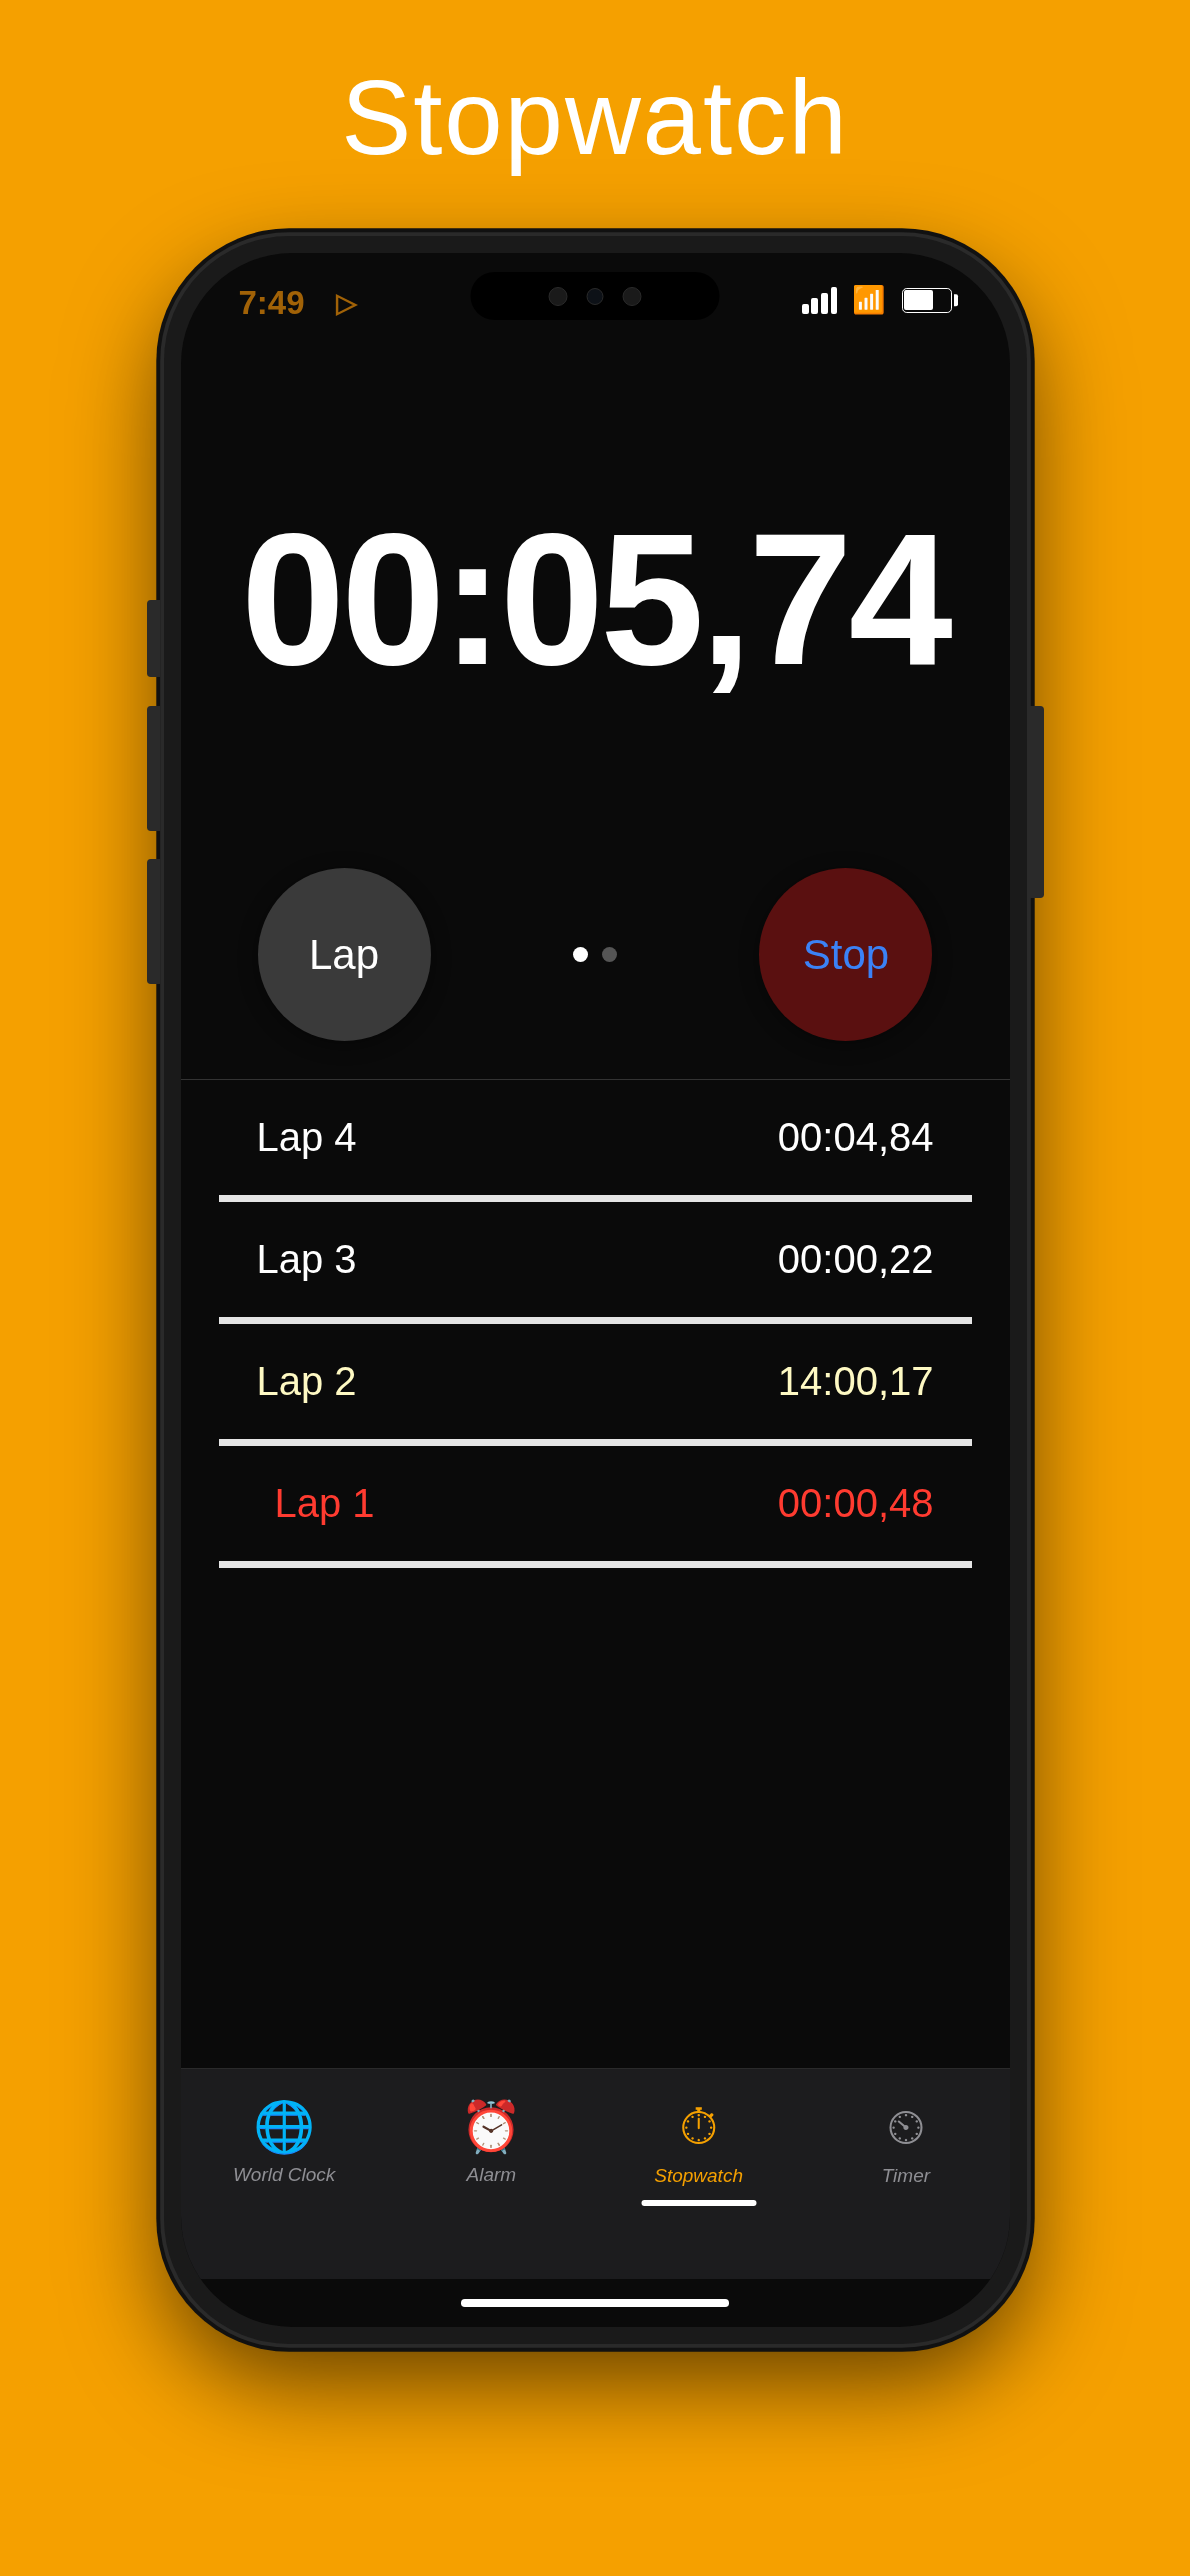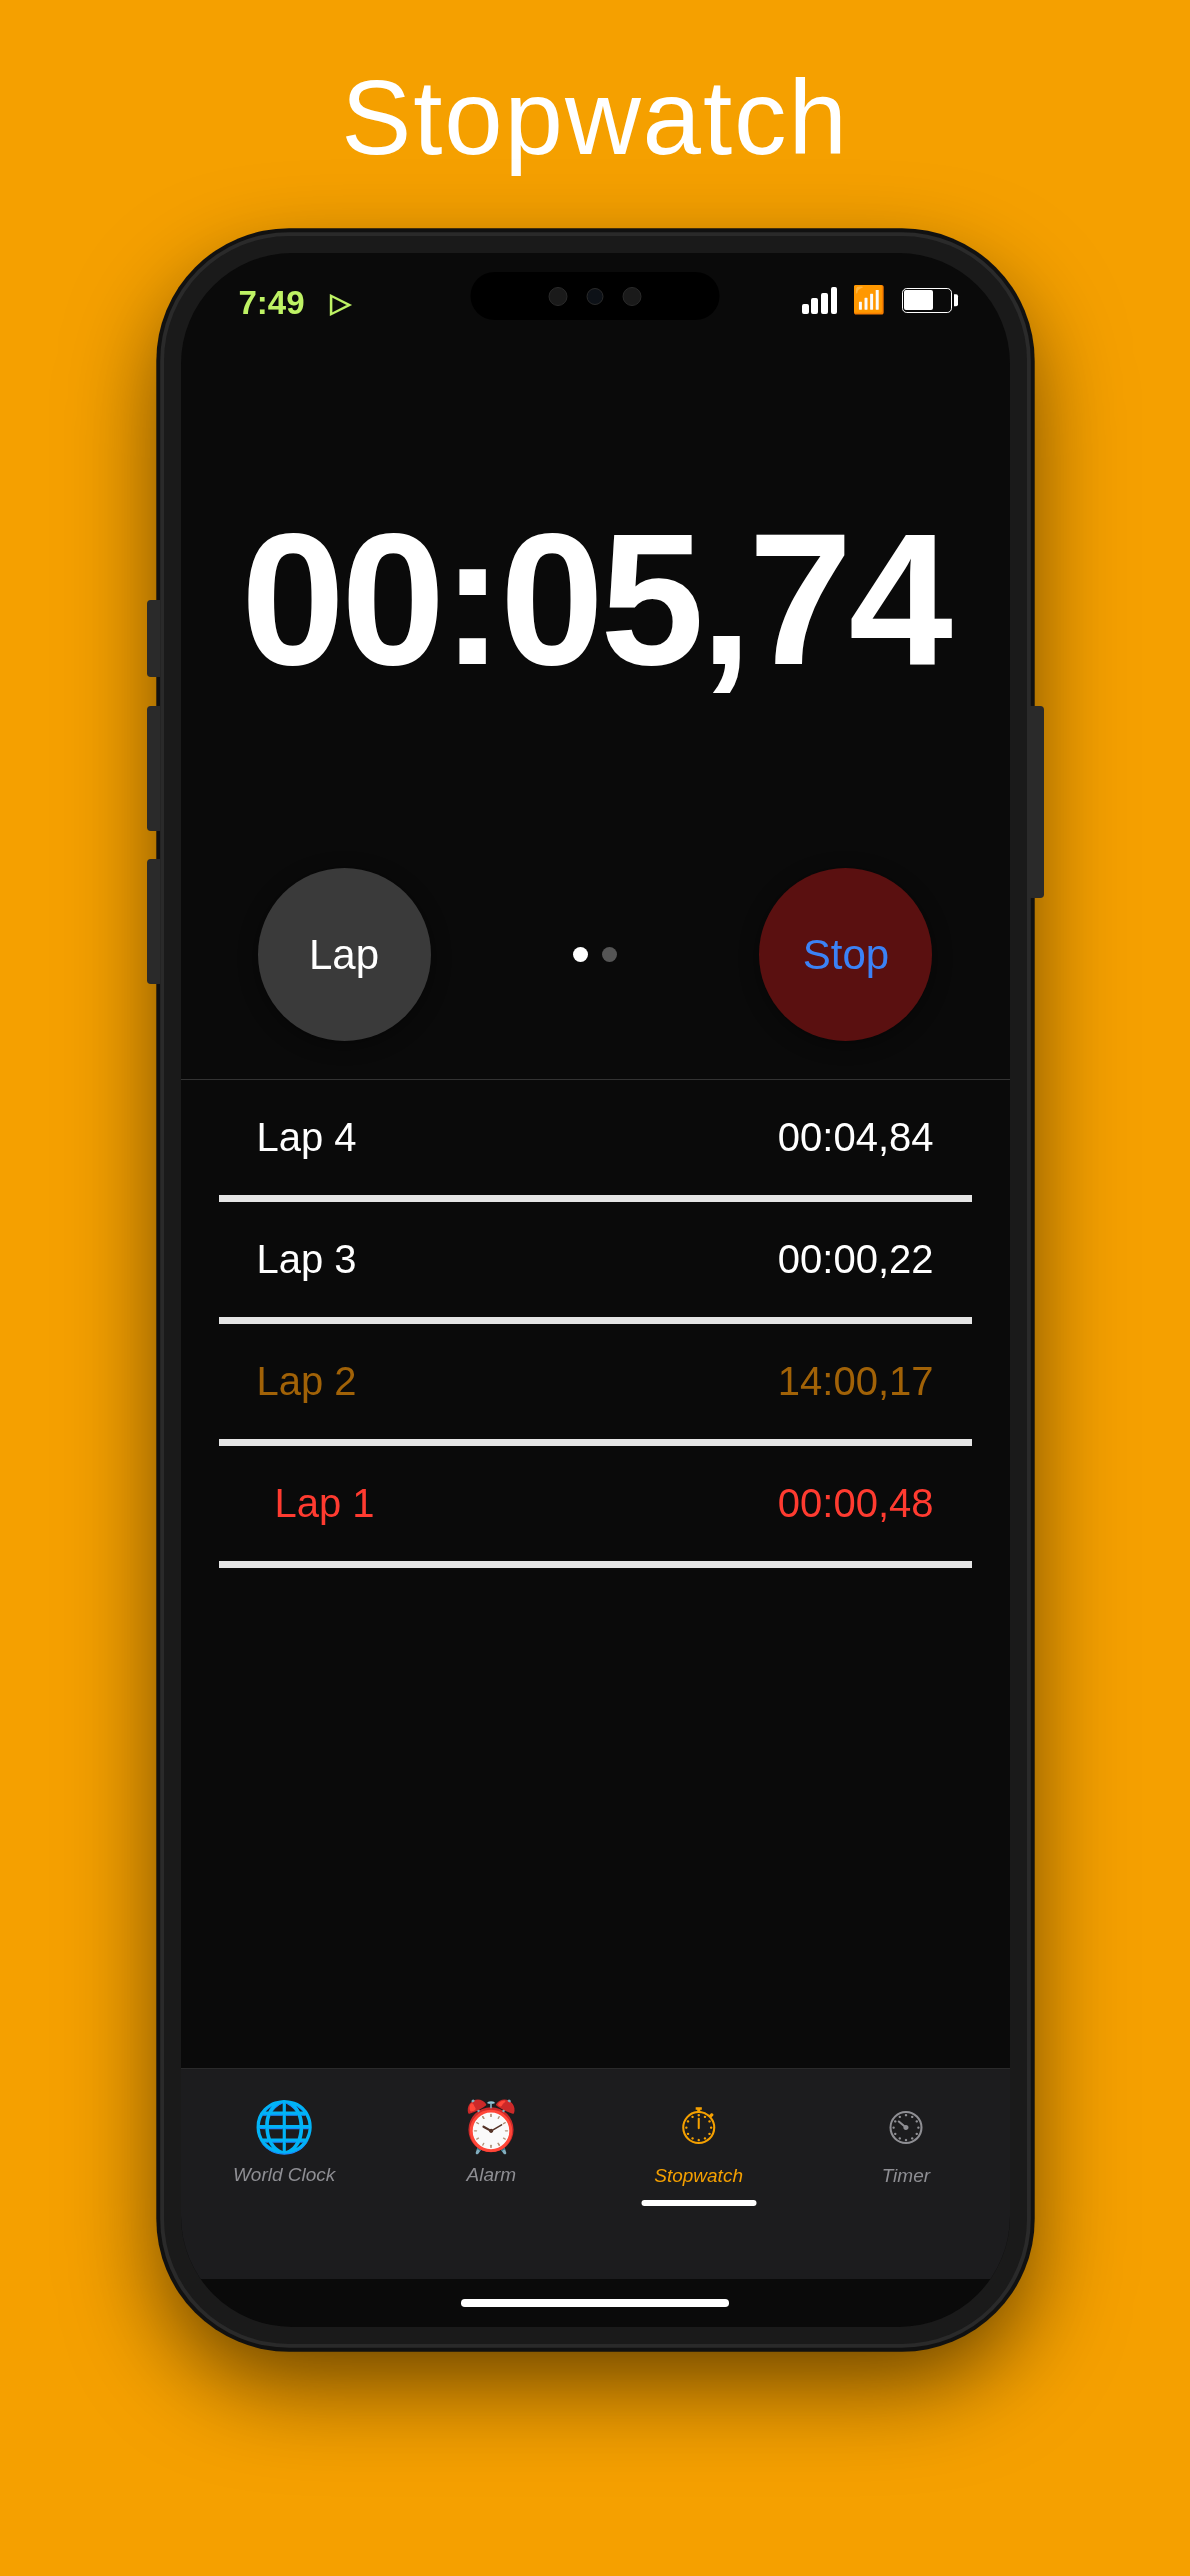--- a/index.html
+++ b/index.html
@@ -104,26 +104,26 @@
       display: flex;
       align-items: flex-start;
       padding-top: 27px;
       flex-shrink: 0;
     }
 
     .status-left {
       position: absolute;
       left: 58px;
       top: 31px;
-      color: #bef264;
+      color: #a16207;
       font-size: 33px;
       font-weight: 600;
       display: flex;
       align-items: center;
-      gap: 22px;
+      gap: 28px;
     }
 
     .location-icon {
       font-size: 27px;
       margin-left: 3.8px;
     }
 
     
     .notch {
       position: absolute;
@@ -311,21 +311,21 @@
       font-size: 40px;
       font-weight: 400;
     }
 
     .lap-normal .lap-name,
     .lap-normal .lap-time {
       color: white;
     }
     .lap-best .lap-name,
     .lap-best .lap-time {
-      color: #a16207;
+      color: #fef9c3;
     }
     .lap-worst .lap-name,
     .lap-worst .lap-time {
       color: #ff3b30;
       margin-left: 18px;
     }
 
     
     .spacer {
       flex: 1;

